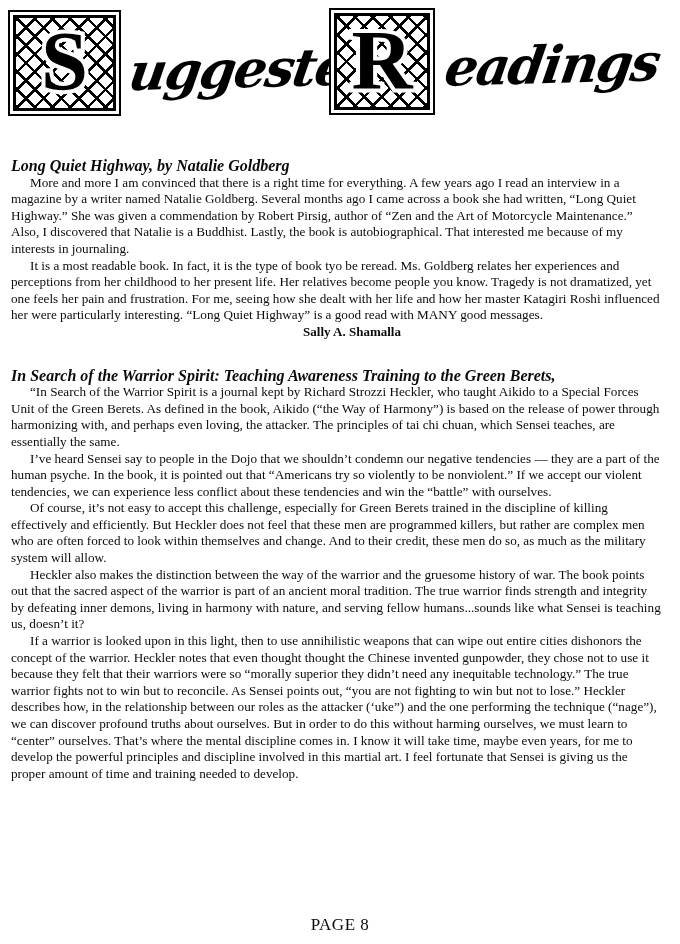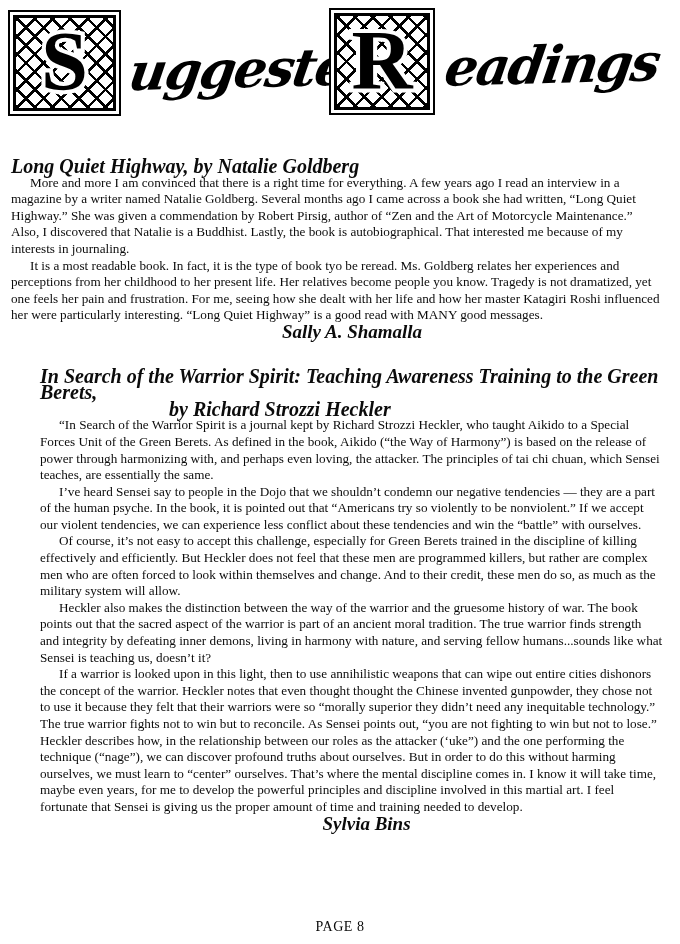--- a/index.html
+++ b/index.html
@@ -63,46 +63,45 @@
     position: absolute;
     top: 158px;
     left: 11px;
     right: 17px;
     font-size: 13.2px;
     line-height: 16.6px;
     text-align: left;
   }
   .review-title {
     margin: 0;
-    font-size: 20px;
+    font-size: 16px;
     line-height: 16.6px;
     font-weight: bold;
     font-style: italic;
   }
   .title-line { display: block; }
   .title-line.indented { margin-left: 129px; }
   p.body-para { margin: 0; text-indent: 19px; }
   p.signature {
     margin: 0;
     text-indent: 0;
     text-align: center;
     padding-left: 30px;
     font-weight: bold;
-    font-style: italic;
-    font-size: 19px;
+    font-size: 13px;
   }
-  section.review-second { margin-top: 27px; margin-left: 29px; }
+  section.review-second { margin-top: 27px; }
 
   
   .page-footer {
     position: absolute;
     bottom: 9px;
     left: 0; right: 0;
     text-align: center;
-    font-size: 14px;
+    font-size: 17px;
     letter-spacing: 0.5px;
   }
 </style>
 </head>
 <body>
 
 <div class="page">
 
   <header class="masthead">
     <div class="cap-box s-box">
@@ -131,28 +130,26 @@
         <span class="title-line">Long Quiet Highway, by Natalie Goldberg</span>
       </h2>
       <p class="body-para">More and more I am convinced that there is a right time for everything.  A few years ago I read an interview in a magazine by a writer named Natalie Goldberg.  Several months ago I came across a book she had written, “Long Quiet Highway.”  She was given a commendation by Robert Pirsig, author of “Zen and the Art of Motorcycle Maintenance.”  Also, I discovered that Natalie is a Buddhist.  Lastly, the book is autobiographical.  That interested me because of my interests in journaling.</p>
       <p class="body-para">It is a most readable book.  In fact, it is the type of book tyo be reread.  Ms. Goldberg relates her experiences and perceptions from her childhood to her present life.  Her relatives become people you know.  Tragedy is not dramatized, yet one feels her pain and frustration.  For me, seeing how she dealt with her life and how her master Katagiri Roshi influenced her were particularly interesting.  “Long Quiet Highway” is a good read with MANY good messages.</p>
       <p class="signature">Sally A. Shamalla</p>
     </section>
 
     <section class="review-second">
       <h2 class="review-title">
         <span class="title-line">In Search of the Warrior Spirit: Teaching Awareness Training to the Green Berets,</span>
-        <span class="title-line indented">by Richard Strozzi Heckler</span>
       </h2>
       <p class="body-para">“In Search of the Warrior Spirit is a journal kept by Richard Strozzi Heckler, who taught Aikido to a Special Forces Unit of the Green Berets.  As defined in the book, Aikido (“the Way of Harmony”) is based on the release of power through harmonizing with, and perhaps even loving, the attacker.  The principles of tai chi chuan, which Sensei teaches, are essentially the same.</p>
       <p class="body-para">I’ve heard Sensei say to people in the Dojo that we shouldn’t condemn our negative tendencies — they are a part of the human psyche.  In the book, it is pointed out that “Americans try so violently to be nonviolent.”  If we accept our violent tendencies, we can experience less conflict about these tendencies and win the “battle” with ourselves.</p>
       <p class="body-para">Of course, it’s not easy to accept this challenge, especially for Green Berets trained in the discipline of killing effectively and efficiently.  But Heckler does not feel that these men are programmed killers, but rather are complex men who are often forced to look within themselves and change.  And to their credit, these men do so, as much as the military system will allow.</p>
       <p class="body-para">Heckler also makes the distinction between the way of the warrior and the gruesome history of war.  The book points out that the sacred aspect of the warrior is part of an ancient moral tradition.  The true warrior finds strength and integrity by defeating inner demons, living in harmony with nature, and serving fellow humans...sounds like what Sensei is teaching us, doesn’t it?</p>
       <p class="body-para">If a warrior is looked upon in this light, then to use annihilistic weapons that can wipe out entire cities dishonors the concept of the warrior.  Heckler notes that even thought thought the Chinese invented gunpowder, they chose not to use it because they felt that their warriors were so “morally superior they didn’t need any inequitable technology.”  The true warrior fights not to win but to reconcile.  As Sensei points out, “you are not fighting to win but not to lose.”  Heckler describes how, in the relationship between our roles as the attacker (‘uke”) and the one performing the technique (“nage”), we can discover profound truths about ourselves.  But in order to do this without harming ourselves, we must learn to “center” ourselves.  That’s where the mental discipline comes in.  I know it will take time, maybe even years, for me to develop the powerful principles and discipline involved in this martial art.  I feel fortunate that Sensei is giving us the proper amount of time and training needed to develop.</p>
-      <p class="signature">Sylvia Bins</p>
     </section>
 
   </main>
 
   <footer class="page-footer">
     <span>PAGE 8</span>
   </footer>
 
 </div>
 

